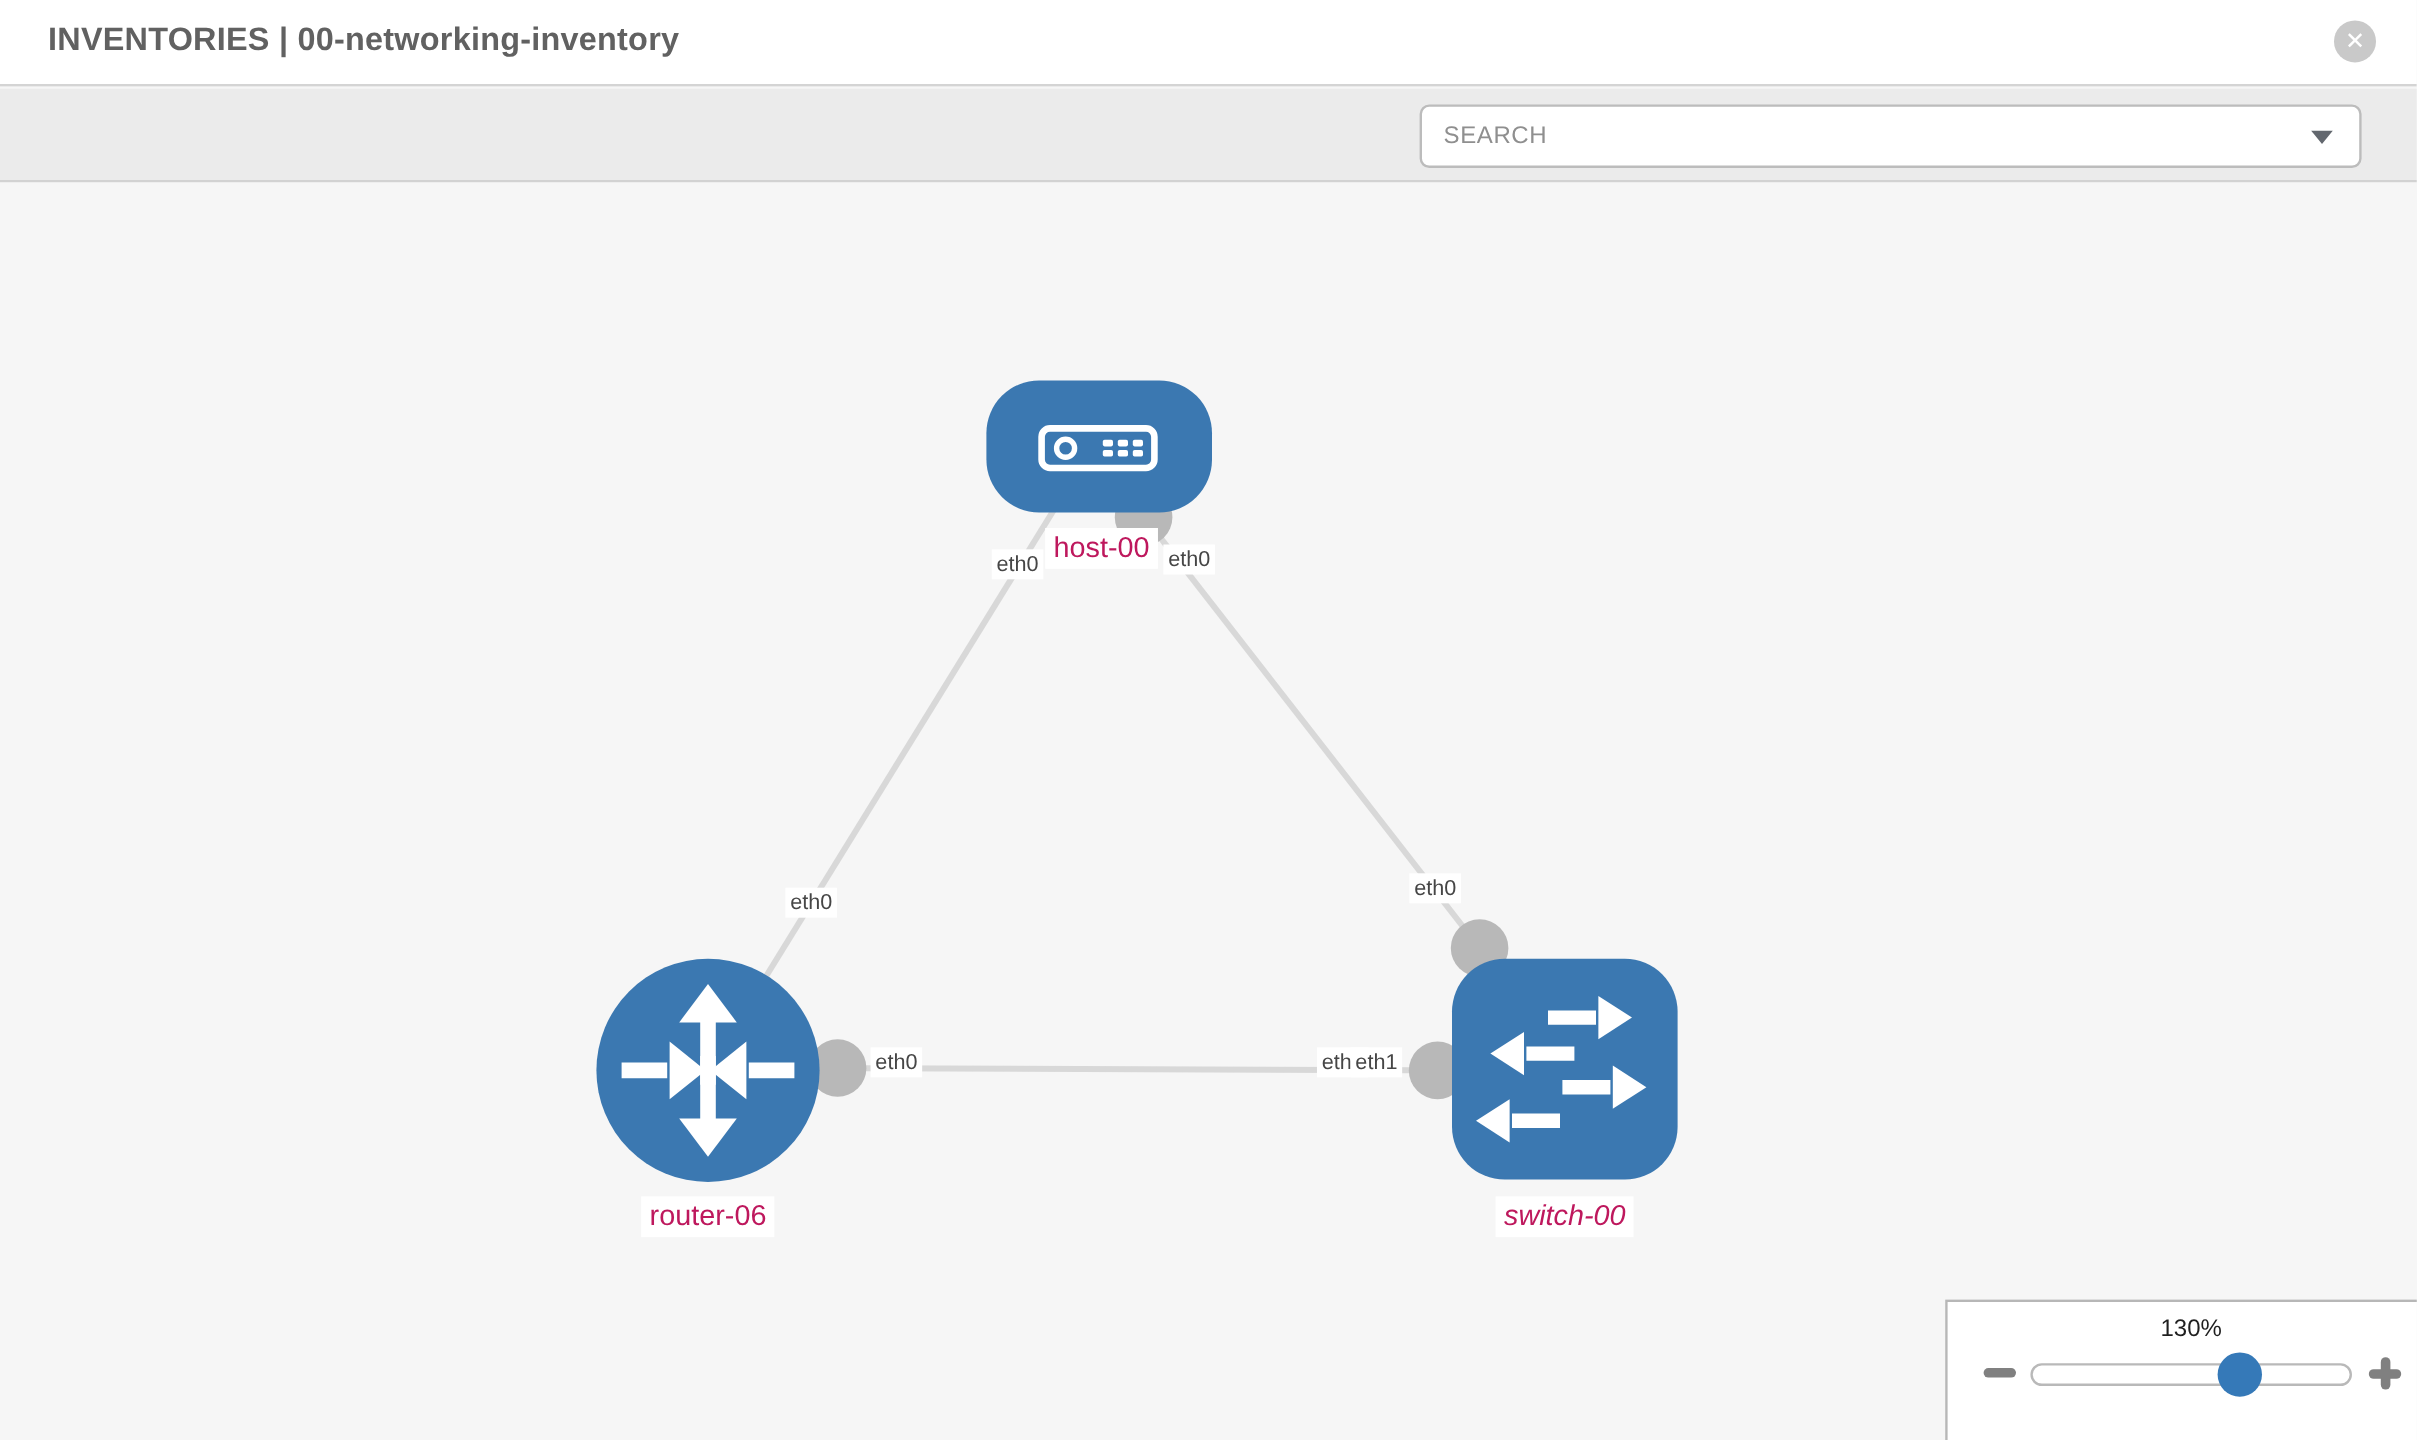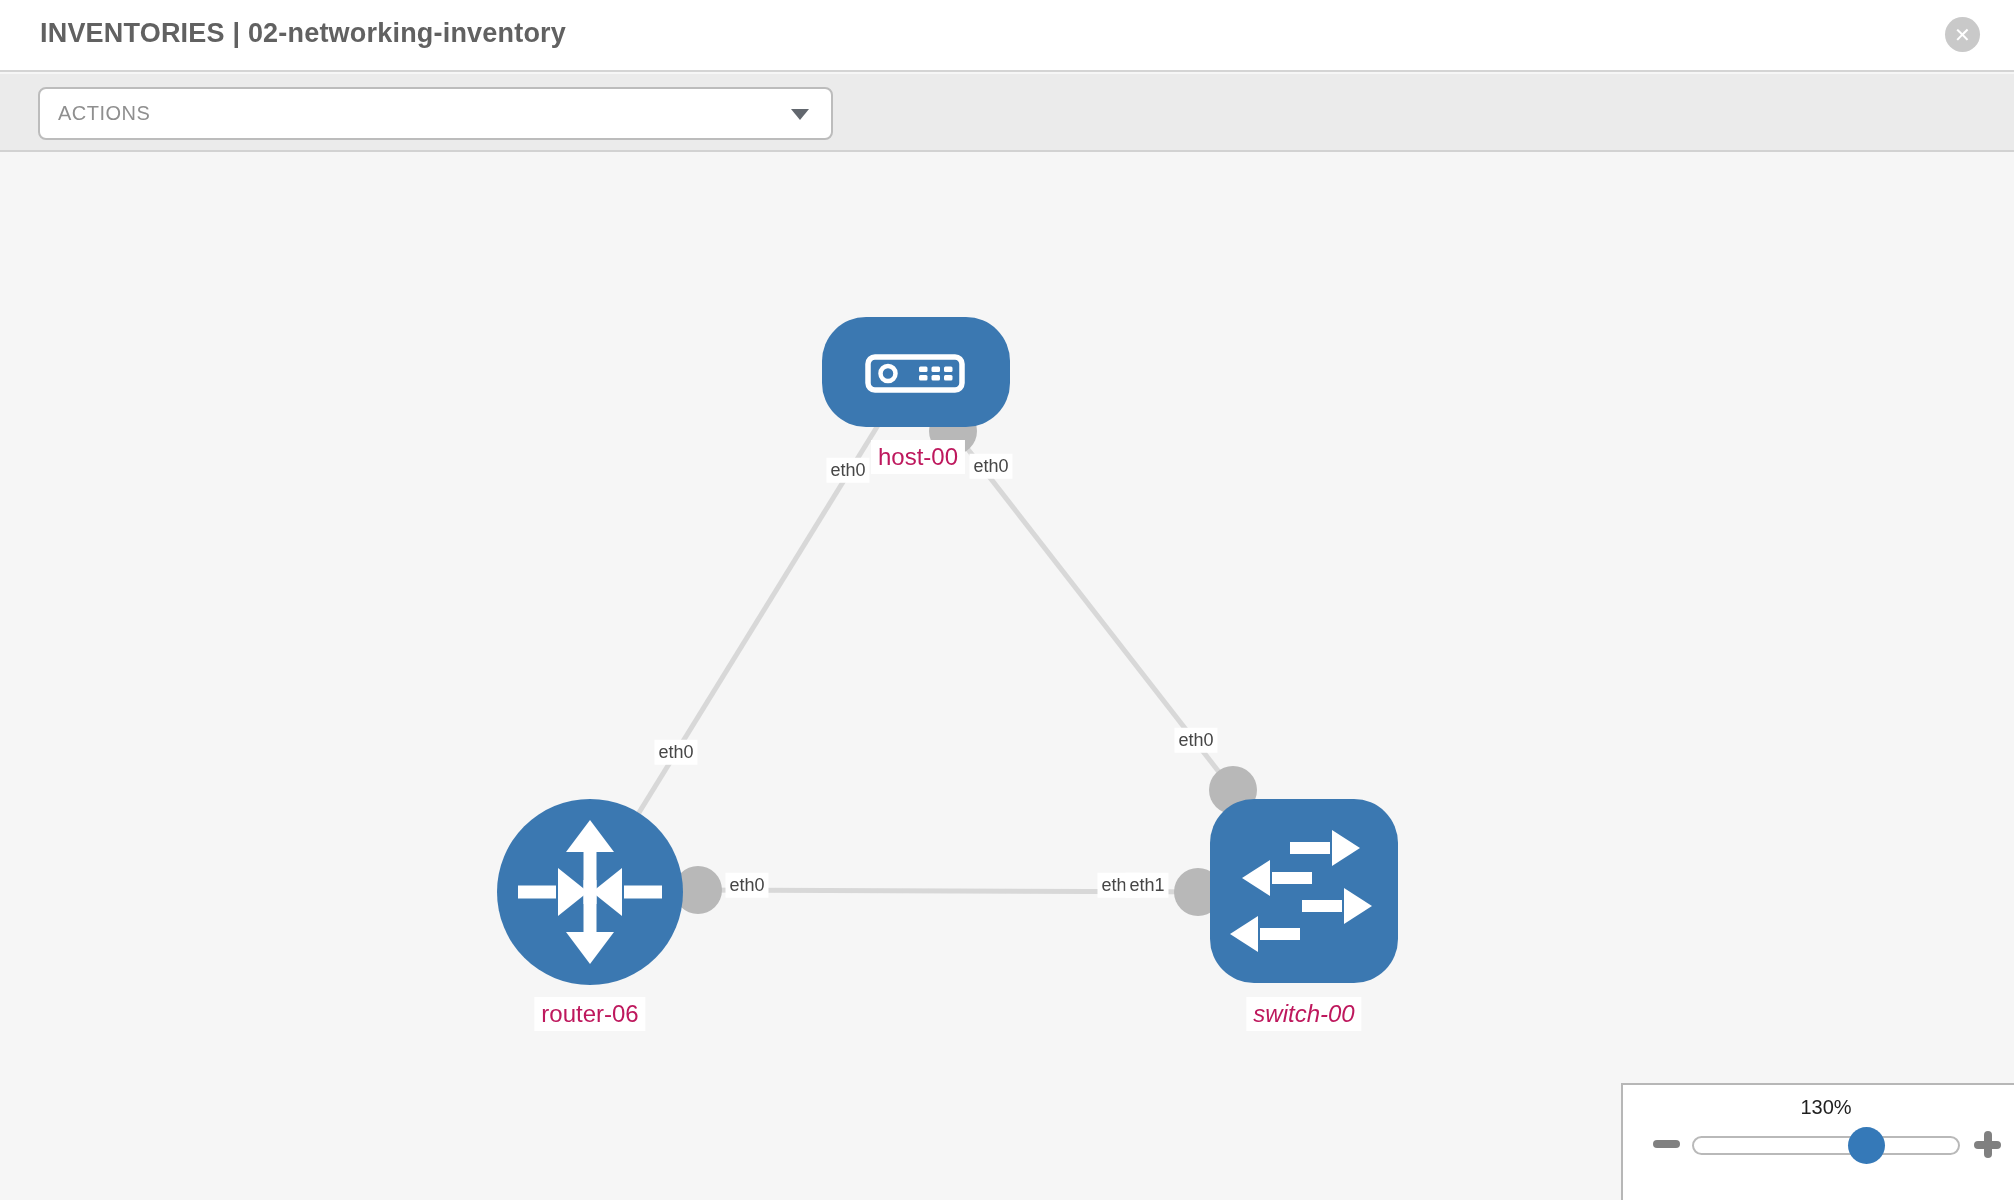--- a/index.html
+++ b/index.html
@@ -114,45 +114,45 @@
     position:absolute; left:154px; top:-11px; width:37px; height:37px;
     border-radius:50%; background:#3579b8; cursor:grab;
   }
 </style>
 </head>
 <body>
 
 <div class="window">
 
   <div class="header">
-    <div class="page-title">INVENTORIES | 02-networking-inventory</div>
+    <div class="page-title">INVENTORIES | 00-networking-inventory</div>
     <div class="close-btn">
       <span>✕</span>
     </div>
   </div>
 
   <div class="toolbar">
-    <div class="combo combo-actions">
-      <span class="combo-label">ACTIONS</span>
-      <span class="caret"></span>
-    </div>
 
     <div class="tool-icon tool-wrench">
       <svg viewBox="0 0 512 512">
         <path d="M507.73 109.1c-2.24-9.03-13.54-12.09-20.12-5.51l-74.36 74.36-67.88-11.31-11.31-67.88 74.36-74.36c6.62-6.62 3.43-17.9-5.66-20.16-47.38-11.74-99.55.91-136.58 37.93-39.64 39.64-50.55 97.1-34.05 147.2L18.74 402.76c-24.99 24.99-24.99 65.51 0 90.5 24.99 24.99 65.51 24.99 90.5 0l213.21-213.21c50.12 16.71 107.47 5.68 147.37-34.22 37.07-37.07 49.7-89.32 37.91-136.73zM64 472c-13.25 0-24-10.75-24-24 0-13.26 10.75-24 24-24s24 10.74 24 24c0 13.25-10.75 24-24 24z"></path>
       </svg>
     </div>
     <div class="tool-icon tool-key">
       <svg viewBox="0 0 512 512">
         <g transform="scale(-1,1) translate(-512,0)">
           <path d="M512 176.001C512 273.203 433.202 352 336 352c-11.22 0-22.19-1.062-32.827-3.069l-24.012 27.014A23.999 23.999 0 0 1 261.223 384H224v40c0 13.255-10.745 24-24 24h-40v40c0 13.255-10.745 24-24 24H24c-13.255 0-24-10.745-24-24v-78.059c0-6.365 2.529-12.47 7.029-16.971l161.802-161.802C163.108 213.814 160 195.271 160 176 160 78.798 238.797.001 335.999 0 433.488-.001 512 78.511 512 176.001zM336 128c0 26.51 21.49 48 48 48s48-21.49 48-48-21.49-48-48-48-48 21.49-48 48z"></path>
         </g>
       </svg>
     </div>
 
+    <div class="combo combo-search">
+      <span class="combo-label">SEARCH</span>
+      <span class="caret"></span>
+    </div>
   </div>
 
   <div class="canvas">
     <svg class="topo-svg" width="2014" height="1048" viewBox="0 0 2014 1048">
 
       <g stroke="#d8d8d8" stroke-width="5">
         <line x1="880" y1="270" x2="590" y2="740"></line>
         <line x1="935" y1="255" x2="1233" y2="638"></line>
         <line x1="660" y1="738" x2="1235" y2="740"></line>
       </g>

